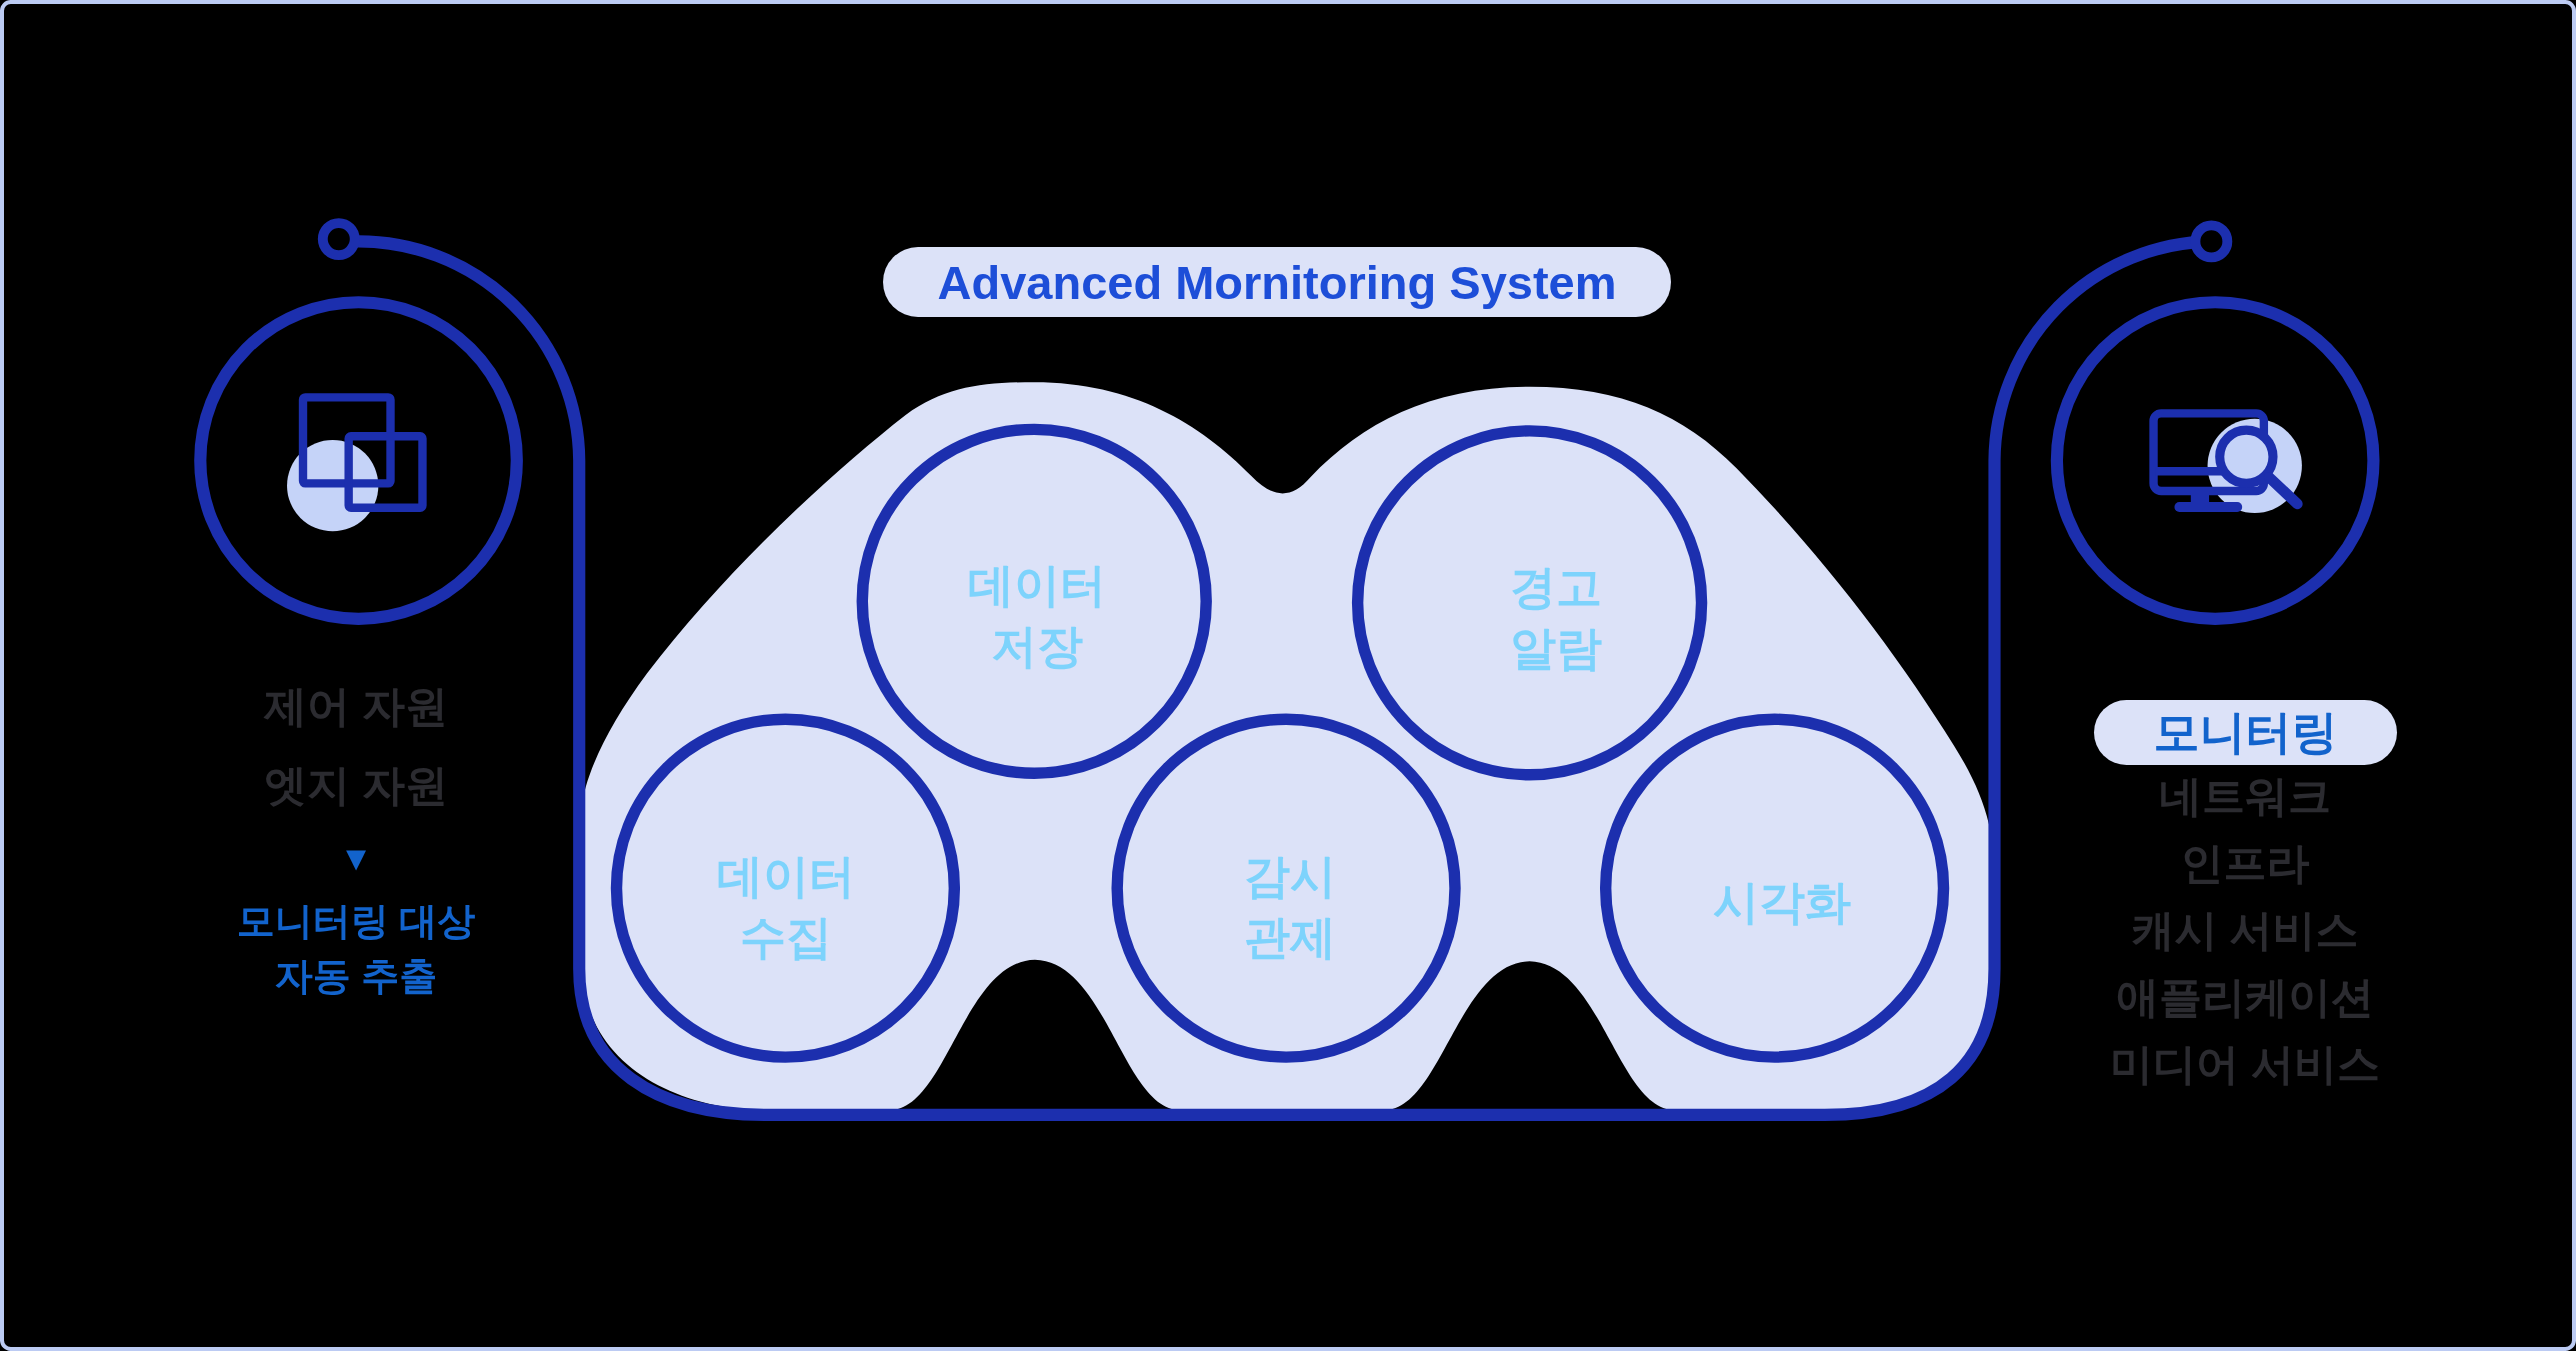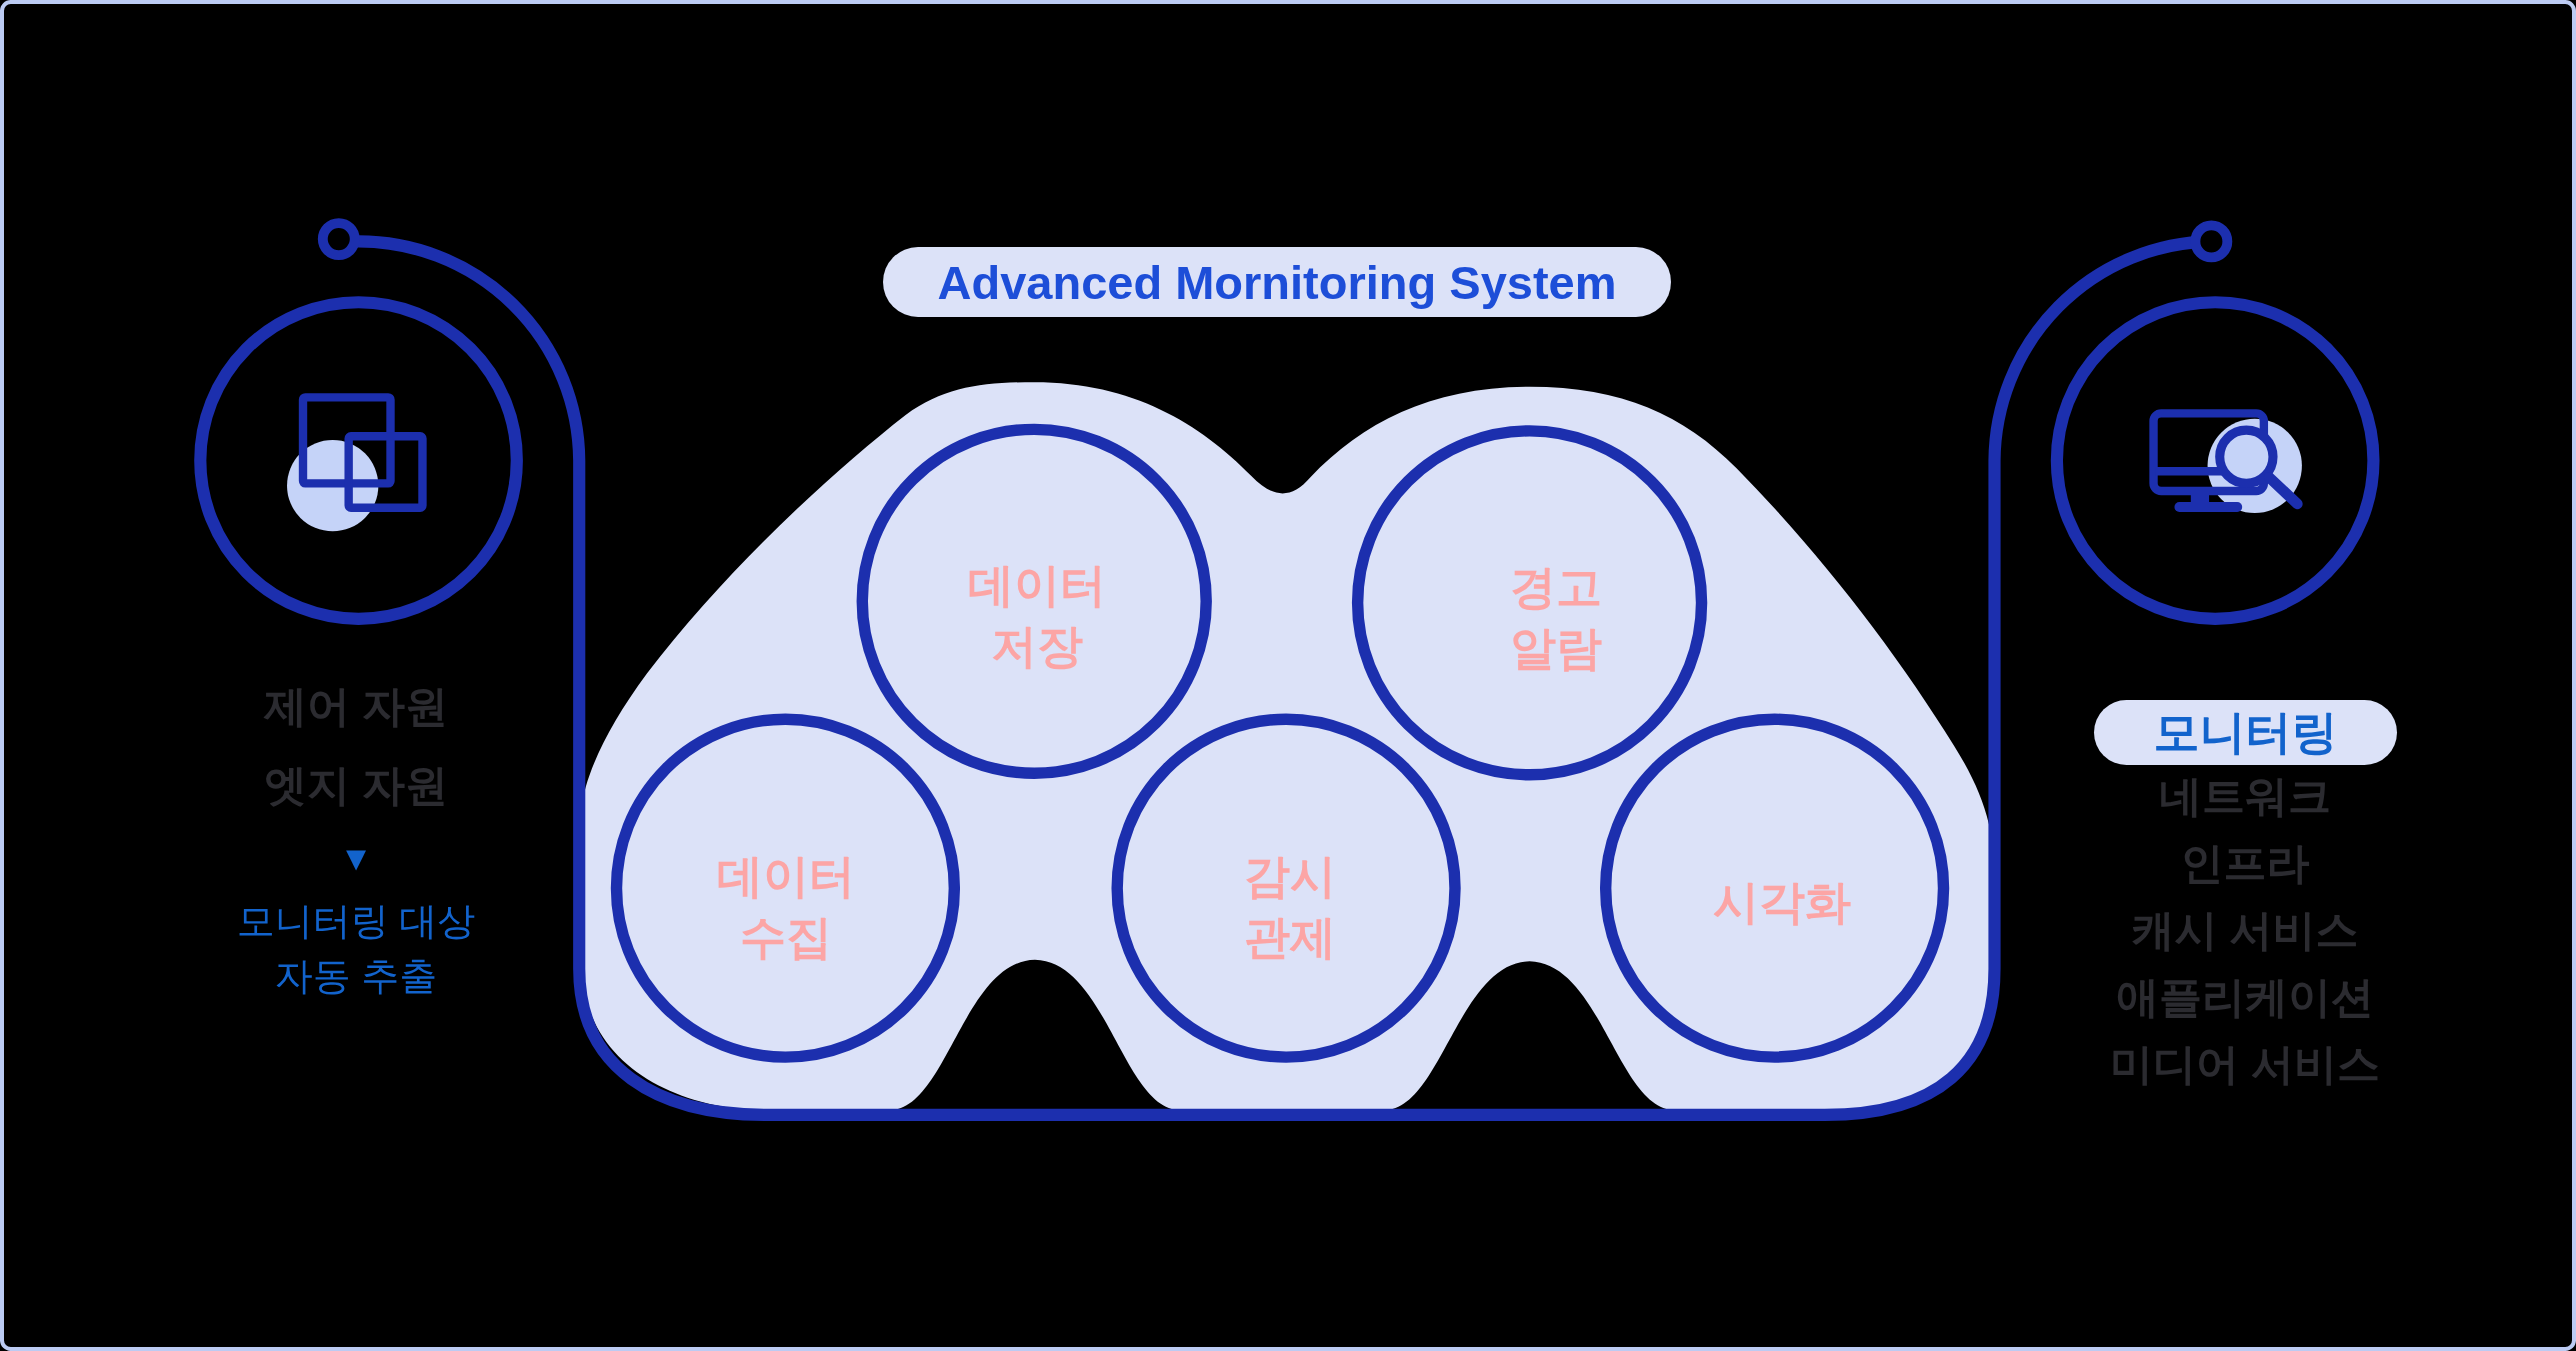--- a/index.html
+++ b/index.html
@@ -48,42 +48,42 @@
   .badge-pill span {
     color: #1263cc;
     font-size: 46px;
     font-weight: bold;
     white-space: nowrap;
   }
   .circle-label {
     position: absolute;
     transform: translateX(-50%);
     text-align: center;
-    color: #fca5a5;
+    color: #7dd3fc;
     font-size: 46px;
     font-weight: bold;
     line-height: 61px;
     white-space: nowrap;
   }
   .side-text {
     position: absolute;
     transform: translateX(-50%);
     text-align: center;
     white-space: nowrap;
   }
   .dark-line {
     color: #2b2b30;
     font-size: 43px;
     font-weight: 600;
     line-height: 51px;
   }
   .blue-line {
     color: #1263cc;
     font-size: 38px;
-    font-weight: normal;
+    font-weight: bold;
     line-height: 46px;
   }
   .down-arrow {
     color: #1263cc;
     font-size: 34px;
     line-height: 43px;
   }
   .right-list {
     position: absolute;
     left: 2241px; top: 759px;

